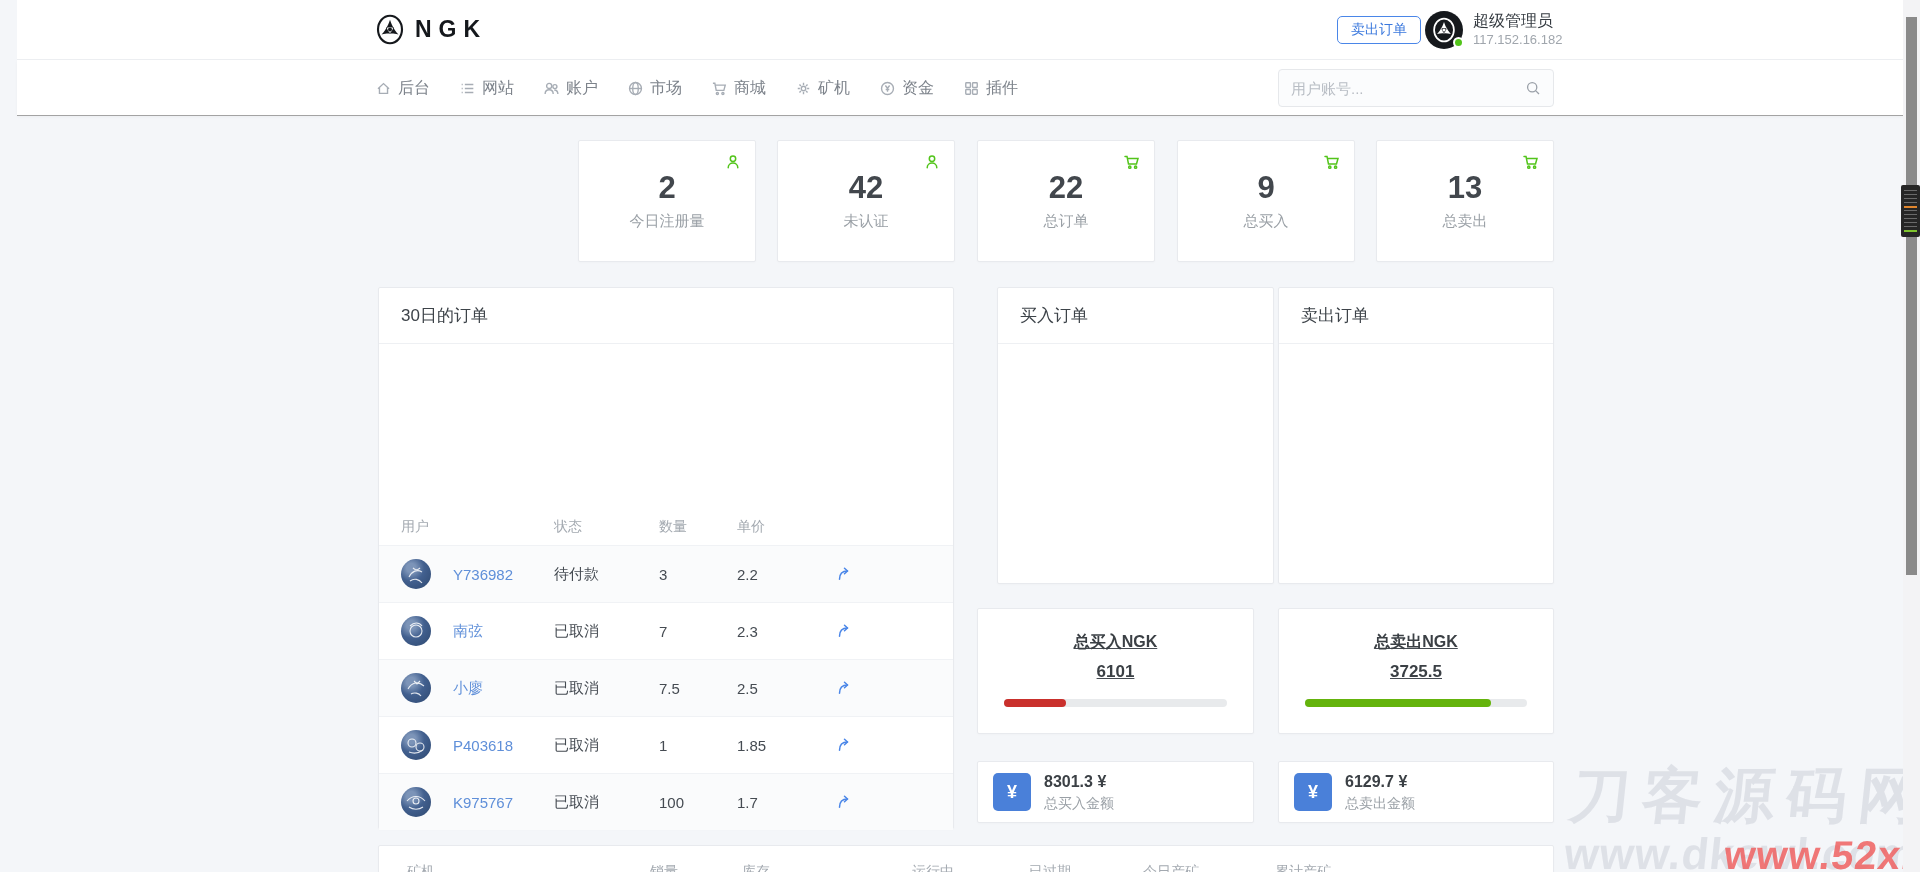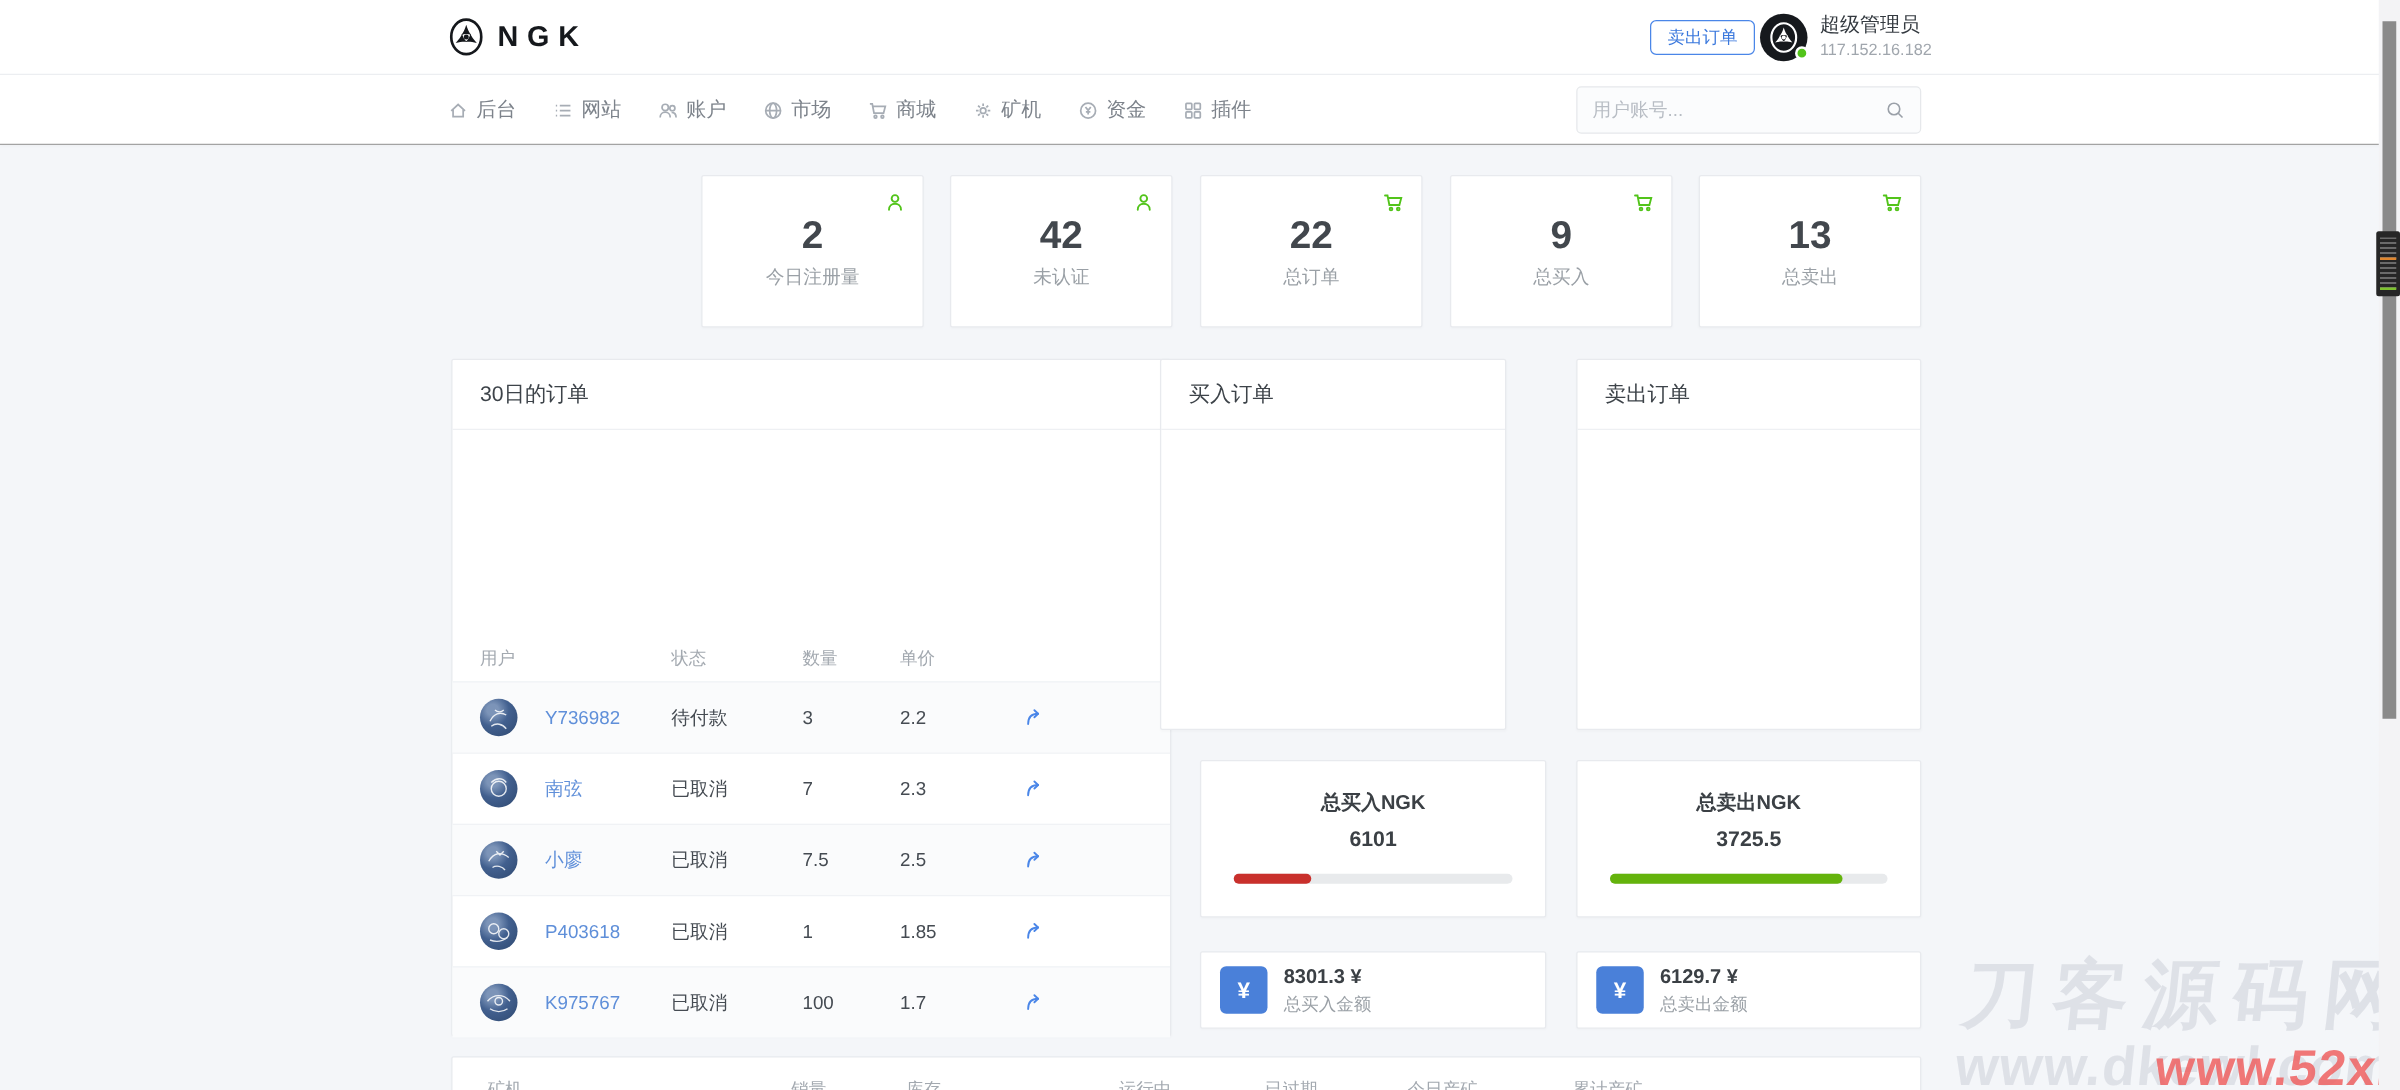--- a/index.html
+++ b/index.html
@@ -1,21 +1,21 @@
 <!DOCTYPE html>
 <html><head>
 <meta charset="utf-8">
 <style>
   * { margin:0; padding:0; box-sizing:border-box; }
   html,body { width:1920px; height:872px; overflow:hidden; }
   body {
     font-family:"Liberation Sans","DejaVu Sans",sans-serif;
     background:#f4f6f9; color:#454b52; position:relative;
   }
-  .page { position:absolute; inset:0; }
+  .page { position:absolute; inset:0;margin-left:17px; }
 
   
   .topbar { position:absolute; top:0; left:0; width:1920px; height:60px;
     background:#fff; border-bottom:1px solid #eceef1; z-index:5; }
   .logo { position:absolute; left:358px; top:13px; display:flex; align-items:center; gap:10px; }
   .logo-text { font-size:23px; font-weight:700; letter-spacing:7px; color:#15181c; }
   .btn-back { position:absolute; left:1320px; top:16px; height:28px; padding:0 13px;
     background:#fff; border:1px solid #4a86e8; color:#3a78dd; font-size:14px;
     border-radius:5px; cursor:pointer; font-family:inherit; }
   .admin { position:absolute; left:1408px; top:11px; display:flex; gap:10px; }
@@ -66,24 +66,24 @@
   .col-price { width:95px; }
   .col-action { flex:1; display:flex; align-items:center; padding-left:4px; }
   .t-row .col-status, .t-row .col-qty, .t-row .col-price { font-size:15px; color:#454b52; }
   .user-link { font-size:15px; color:#5f8fd9; text-decoration:none; cursor:pointer; }
   .p-avatar { width:30px; height:30px; border-radius:50%; flex:0 0 30px;
     background:radial-gradient(circle at 34% 30%, #7c94b8 0 16%, #42608f 45%, #2e486f 100%);
     position:relative; overflow:hidden; }
   .p-avatar svg { position:absolute; inset:0; }
   .action-arrow { color:#4a86e8; cursor:pointer; display:flex; }
 
-  .buy-panel  { left:928px;  top:287px; width:277px; height:297px; }
+  .buy-panel  { left:980px;  top:287px; width:277px; height:297px; }
   .sell-panel { left:1261px; top:287px; width:276px; height:297px; }
 
-  .total-card { top:608px; height:126px; display:flex; flex-direction:column; align-items:center; padding-top:23px; }
+  .total-card { top:608px; height:126px; display:flex; flex-direction:column; align-items:center; padding-top:23px;text-decoration:underline; }
   .total-card.buy  { left:960px;  width:277px; }
   .total-card.sell { left:1261px; width:276px; }
   .total-title { font-size:16px; font-weight:700; color:#3b4045; }
   .total-value { font-size:17px; font-weight:700; color:#3b4045; margin-top:9px; }
   .progress-track { position:absolute; bottom:26px; left:26px; right:26px; height:8px;
     background:#e8eaec; border-radius:4px; }
   .progress-fill { height:8px; border-radius:4px; }
 
   .amount-card { top:761px; height:62px; display:flex; align-items:center; padding:0 15px; gap:13px; }
   .amount-card.buy  { left:960px;  width:277px; }

